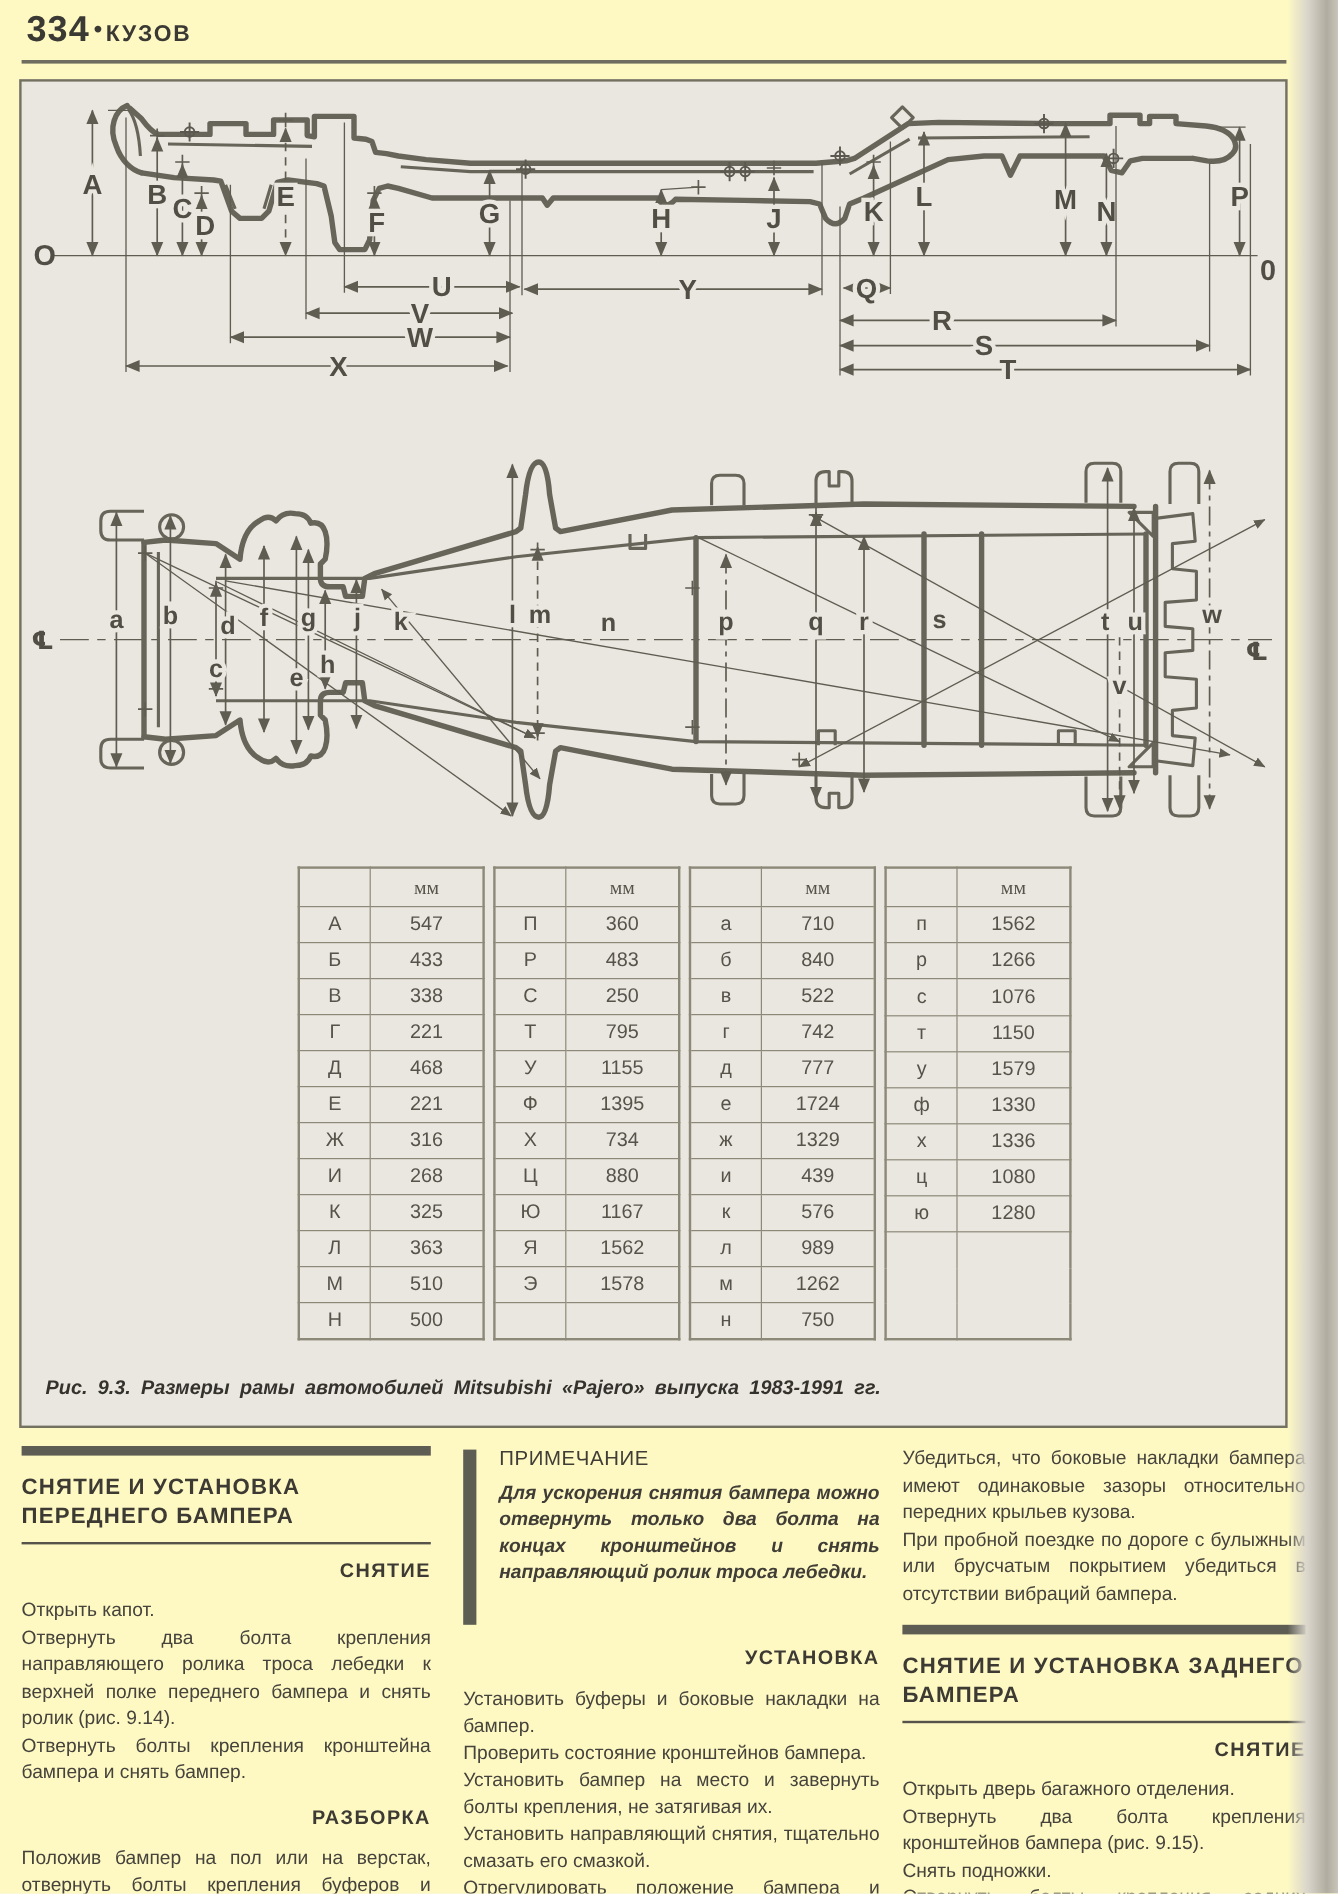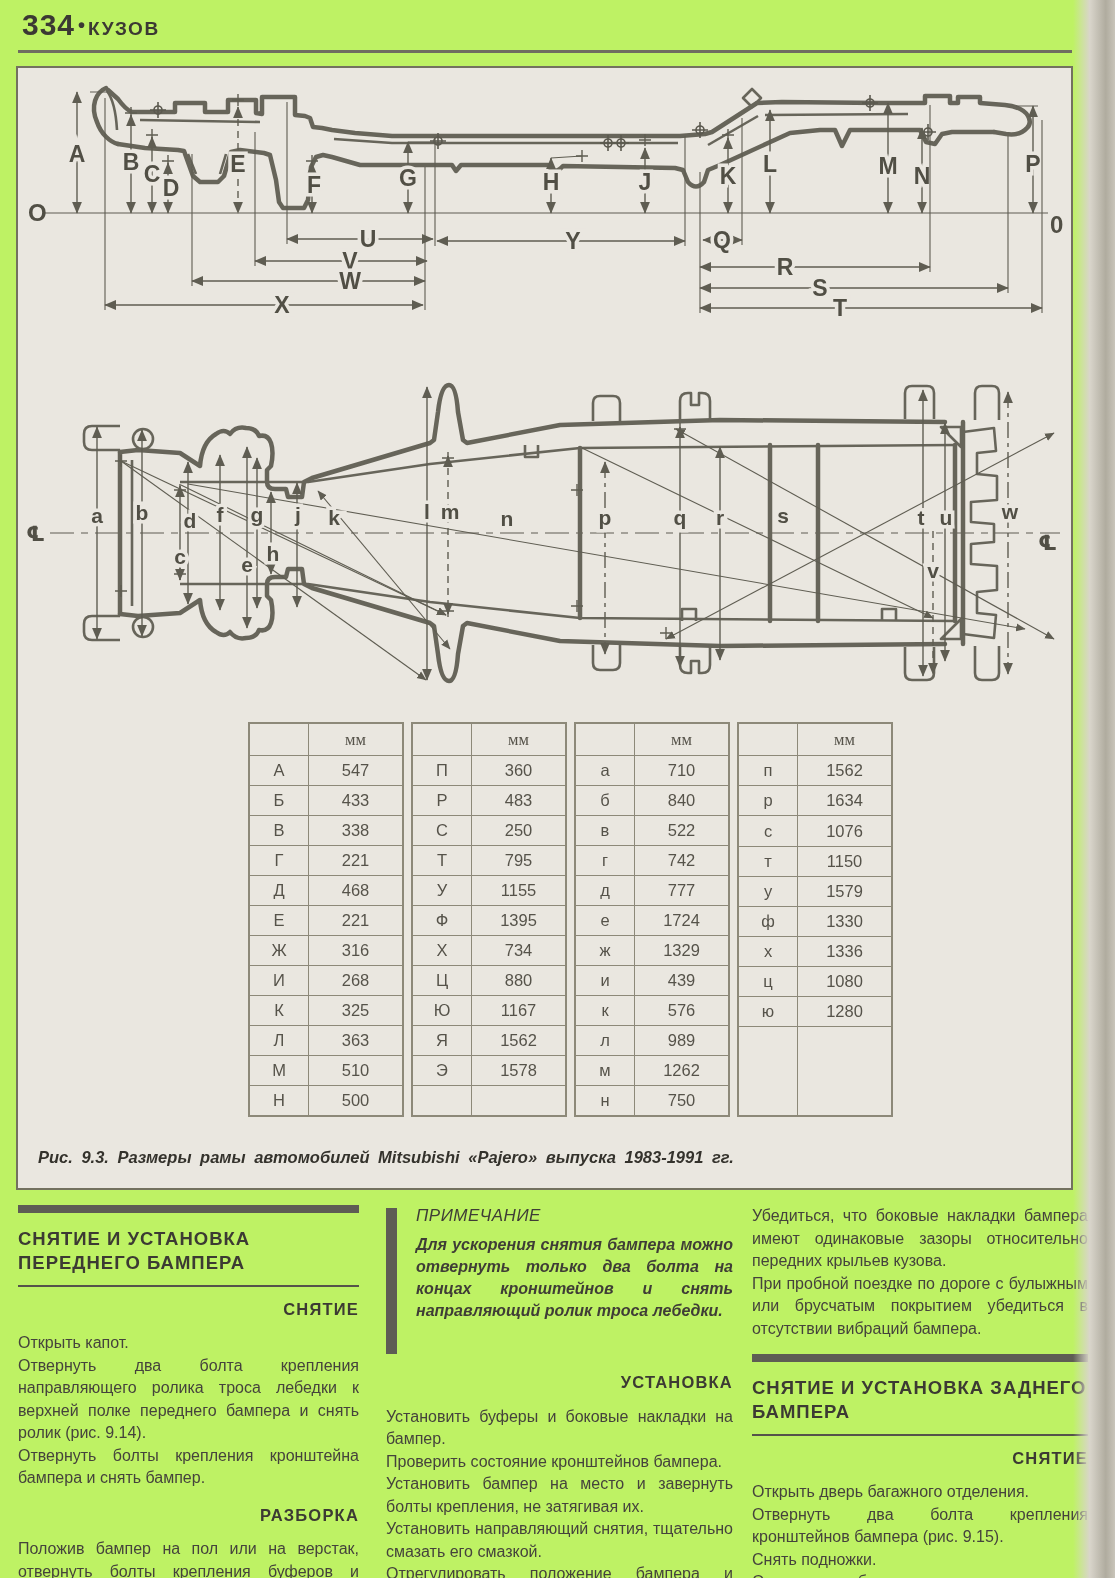--- a/index.html
+++ b/index.html
@@ -1,16 +1,16 @@
 <!DOCTYPE html>
 <html lang="ru"><head>
 <meta charset="utf-8">
 <style>
   html,body{margin:0;padding:0;}
-  #page{position:relative;width:1115px;height:1578px;background:#bef264;overflow:hidden;
+  #page{position:relative;width:1115px;height:1578px;background:#fef9c3;overflow:hidden;
         font-family:"Liberation Sans",sans-serif;color:#45433c;}
   
   #edge{position:absolute;right:0;top:0;width:42px;height:100%;
         background:linear-gradient(90deg, rgba(232,229,222,0) 0%, #d9d5cb 40%, #b0ac9f 78%, #c9c5ba 100%);}
   
   #hdr{position:absolute;left:22px;top:8px;white-space:nowrap;color:#3b3933;}
   #hdr .num{font-size:30px;font-weight:bold;letter-spacing:1px;}
   #hdr .bul{font-size:20px;font-weight:bold;vertical-align:3px;padding:0 3px;}
   #hdr .sec{font-size:19px;font-weight:bold;letter-spacing:1.5px;}
   #hdrrule{position:absolute;left:18px;top:50px;width:1054px;height:3px;background:#6f6d60;}
@@ -47,21 +47,21 @@
   #col1{left:18px;width:341px;}
   #col2{left:386px;width:347px;}
   #col3{left:752px;width:336px;}
   .bar{height:8px;background:#5e5d54;margin-bottom:14px;}
   h2.t{margin:0 0 9px 0;font-size:18.5px;line-height:1.32;letter-spacing:1px;color:#3c3a33;}
   .hrule{height:2px;background:#55534a;margin:0 0 11px 0;}
   h3.s{margin:0 0 12px 0;font-size:16.5px;letter-spacing:1.2px;color:#3c3a33;text-align:right;}
   .col p{margin:0;text-align:justify;}
   .note{position:relative;padding-left:30px;margin-bottom:16px;min-height:150px;}
   .notebar{position:absolute;left:0;top:3px;width:11px;height:146px;background:#5e5d54;}
-  .notetitle{font-style:italic;font-size:17px;letter-spacing:0.5px;margin:0 0 6px 0;color:#3f3d36;}
+  .notetitle{font-size:17px;letter-spacing:0.5px;margin:0 0 6px 0;color:#3f3d36;}
   .notebody{font-style:italic;font-weight:bold;font-size:16px;line-height:22px;text-align:justify;color:#3f3d36;}
   .sp{height:14px;}
 </style>
 </head>
 <body>
 
 <div id="page">
   <div id="hdr">
     <span class="num">334</span><span class="bul">•</span><span class="sec">КУЗОВ</span>
   </div>
@@ -408,21 +408,21 @@
             <tr class="head">
               <td class="lc"></td>
               <td class="vc">мм</td>
             </tr>
             <tr>
               <td class="lc">п</td>
               <td class="vc">1562</td>
             </tr>
             <tr>
               <td class="lc">р</td>
-              <td class="vc">1634</td>
+              <td class="vc">1266</td>
             </tr>
             <tr>
               <td class="lc">с</td>
               <td class="vc">1076</td>
             </tr>
             <tr>
               <td class="lc">т</td>
               <td class="vc">1150</td>
             </tr>
             <tr>

